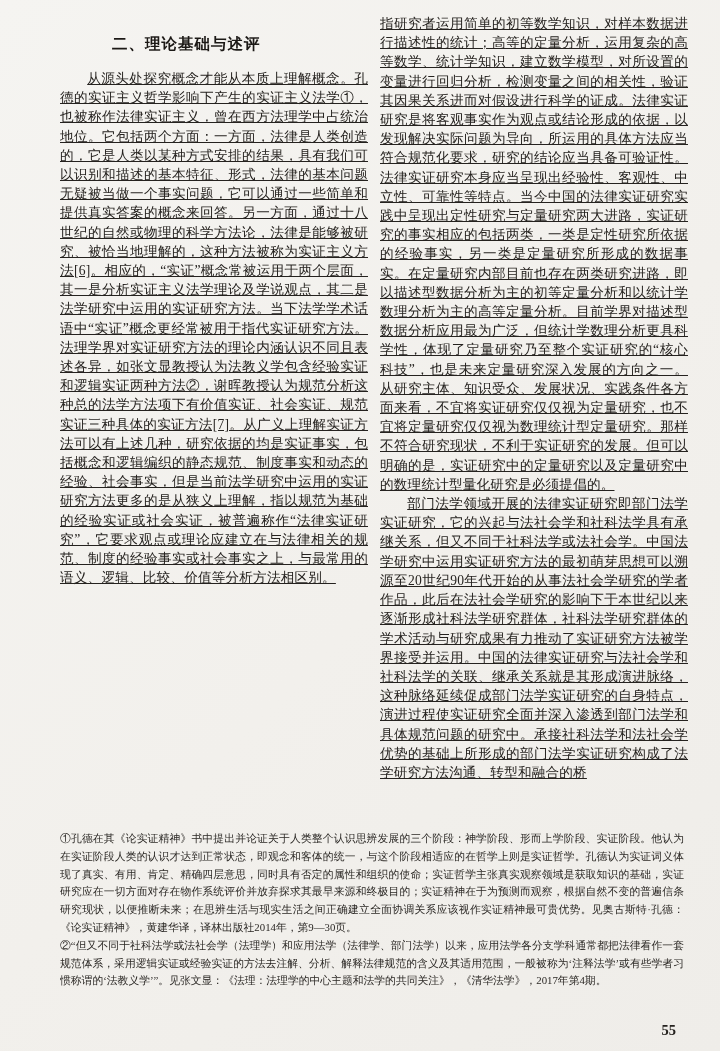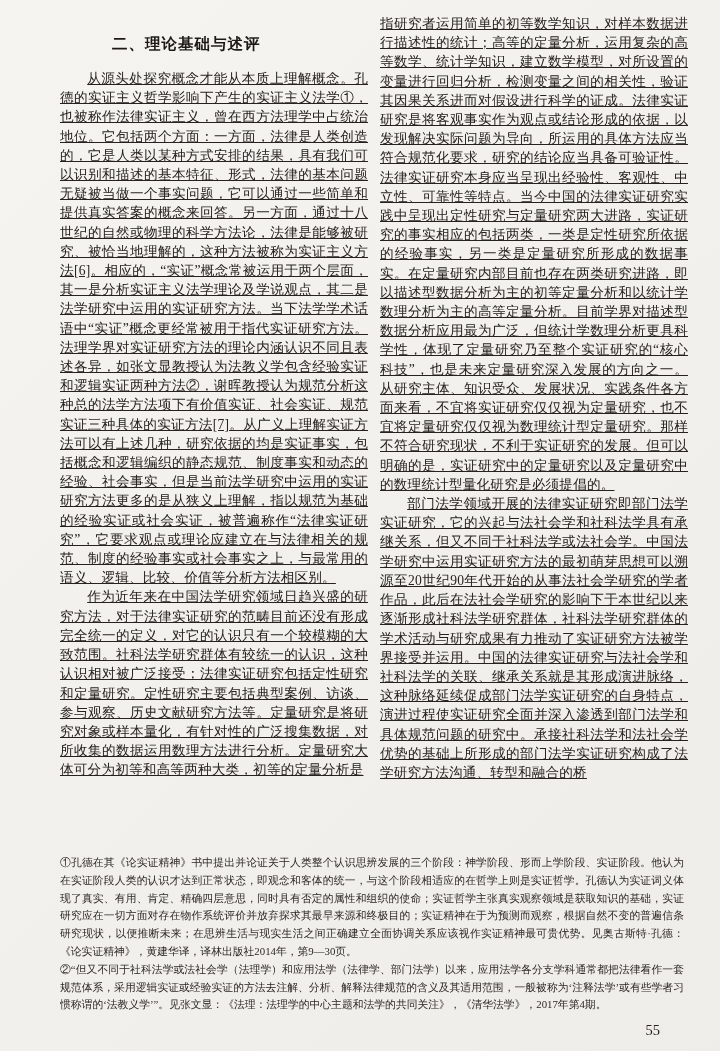--- a/index.html
+++ b/index.html
@@ -46,52 +46,52 @@
     font-size: 13.6px;
     line-height: 19.2px;
     text-align: justify;
     letter-spacing: 0.2px;
     color: #25221f;
     text-decoration: underline;
   }
   .para.indent { text-indent: 2em; }
   .footnotes {
     position: absolute;
-    top: 854px;
+    top: 830px;
     left: 60px;
     width: 624px;
     height: 170px;
     overflow: hidden;
   }
   .footnote {
     margin: 0;
     font-size: 10.8px;
     line-height: 17.8px;
     text-align: justify;
     color: #2b2825;
   }
   .page-number {
     position: absolute;
-    right: 60px;
+    right: 44px;
     bottom: 12px;
     font-size: 14.5px;
     color: #25221f;
+    font-weight: bold;
   }
 </style>
 </head>
 <body>
 
 <div class="page">
 
   <div class="columns">
 
     <div class="column">
       <h2 class="heading">二、理论基础与述评</h2>
       <p class="para indent">从源头处探究概念才能从本质上理解概念。孔德的实证主义哲学影响下产生的实证主义法学①，也被称作法律实证主义，曾在西方法理学中占统治地位。它包括两个方面：一方面，法律是人类创造的，它是人类以某种方式安排的结果，具有我们可以识别和描述的基本特征、形式，法律的基本问题无疑被当做一个事实问题，它可以通过一些简单和提供真实答案的概念来回答。另一方面，通过十八世纪的自然或物理的科学方法论，法律是能够被研究、被恰当地理解的，这种方法被称为实证主义方法[6]。相应的，“实证”概念常被运用于两个层面，其一是分析实证主义法学理论及学说观点，其二是法学研究中运用的实证研究方法。当下法学学术话语中“实证”概念更经常被用于指代实证研究方法。法理学界对实证研究方法的理论内涵认识不同且表述各异，如张文显教授认为法教义学包含经验实证和逻辑实证两种方法②，谢晖教授认为规范分析这种总的法学方法项下有价值实证、社会实证、规范实证三种具体的实证方法[7]。从广义上理解实证方法可以有上述几种，研究依据的均是实证事实，包括概念和逻辑编织的静态规范、制度事实和动态的经验、社会事实，但是当前法学研究中运用的实证研究方法更多的是从狭义上理解，指以规范为基础的经验实证或社会实证，被普遍称作“法律实证研究”，它要求观点或理论应建立在与法律相关的规范、制度的经验事实或社会事实之上，与最常用的语义、逻辑、比较、价值等分析方法相区别。</p>
-      <p class="para indent">作为近年来在中国法学研究领域日趋兴盛的研究方法，对于法律实证研究的范畴目前还没有形成完全统一的定义，对它的认识只有一个较模糊的大致范围。社科法学研究群体有较统一的认识，这种认识相对被广泛接受；法律实证研究包括定性研究和定量研究。定性研究主要包括典型案例、访谈、参与观察、历史文献研究方法等。定量研究是将研究对象或样本量化，有针对性的广泛搜集数据，对所收集的数据运用数理方法进行分析。定量研究大体可分为初等和高等两种大类，初等的定量分析是</p>
     </div>
 
     <div class="column">
       <p class="para">指研究者运用简单的初等数学知识，对样本数据进行描述性的统计；高等的定量分析，运用复杂的高等数学、统计学知识，建立数学模型，对所设置的变量进行回归分析，检测变量之间的相关性，验证其因果关系进而对假设进行科学的证成。法律实证研究是将客观事实作为观点或结论形成的依据，以发现解决实际问题为导向，所运用的具体方法应当符合规范化要求，研究的结论应当具备可验证性。法律实证研究本身应当呈现出经验性、客观性、中立性、可靠性等特点。当今中国的法律实证研究实践中呈现出定性研究与定量研究两大进路，实证研究的事实相应的包括两类，一类是定性研究所依据的经验事实，另一类是定量研究所形成的数据事实。在定量研究内部目前也存在两类研究进路，即以描述型数据分析为主的初等定量分析和以统计学数理分析为主的高等定量分析。目前学界对描述型数据分析应用最为广泛，但统计学数理分析更具科学性，体现了定量研究乃至整个实证研究的“核心科技”，也是未来定量研究深入发展的方向之一。从研究主体、知识受众、发展状况、实践条件各方面来看，不宜将实证研究仅仅视为定量研究，也不宜将定量研究仅仅视为数理统计型定量研究。那样不符合研究现状，不利于实证研究的发展。但可以明确的是，实证研究中的定量研究以及定量研究中的数理统计型量化研究是必须提倡的。</p>
       <p class="para indent">部门法学领域开展的法律实证研究即部门法学实证研究，它的兴起与法社会学和社科法学具有承继关系，但又不同于社科法学或法社会学。中国法学研究中运用实证研究方法的最初萌芽思想可以溯源至20世纪90年代开始的从事法社会学研究的学者作品，此后在法社会学研究的影响下于本世纪以来逐渐形成社科法学研究群体，社科法学研究群体的学术活动与研究成果有力推动了实证研究方法被学界接受并运用。中国的法律实证研究与法社会学和社科法学的关联、继承关系就是其形成演进脉络，这种脉络延续促成部门法学实证研究的自身特点，演进过程使实证研究全面并深入渗透到部门法学和具体规范问题的研究中。承接社科法学和法社会学优势的基础上所形成的部门法学实证研究构成了法学研究方法沟通、转型和融合的桥</p>
     </div>
 
   </div>
 
   <div class="footnotes">

